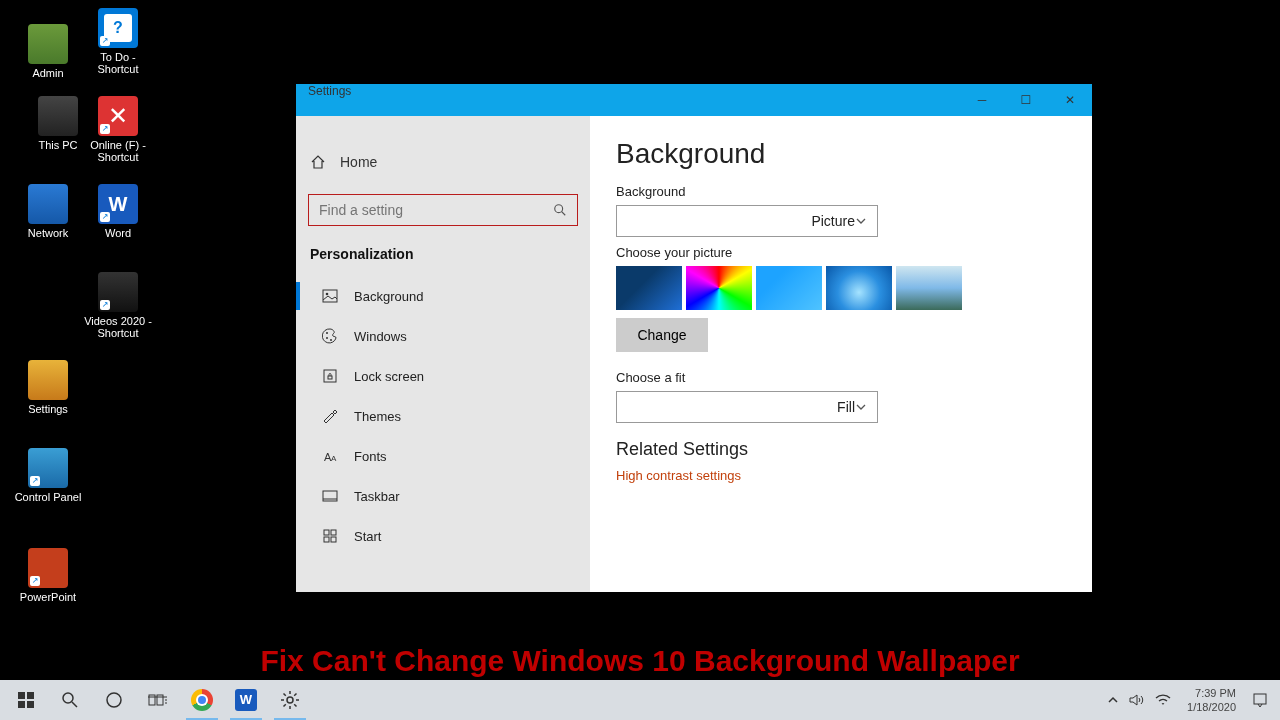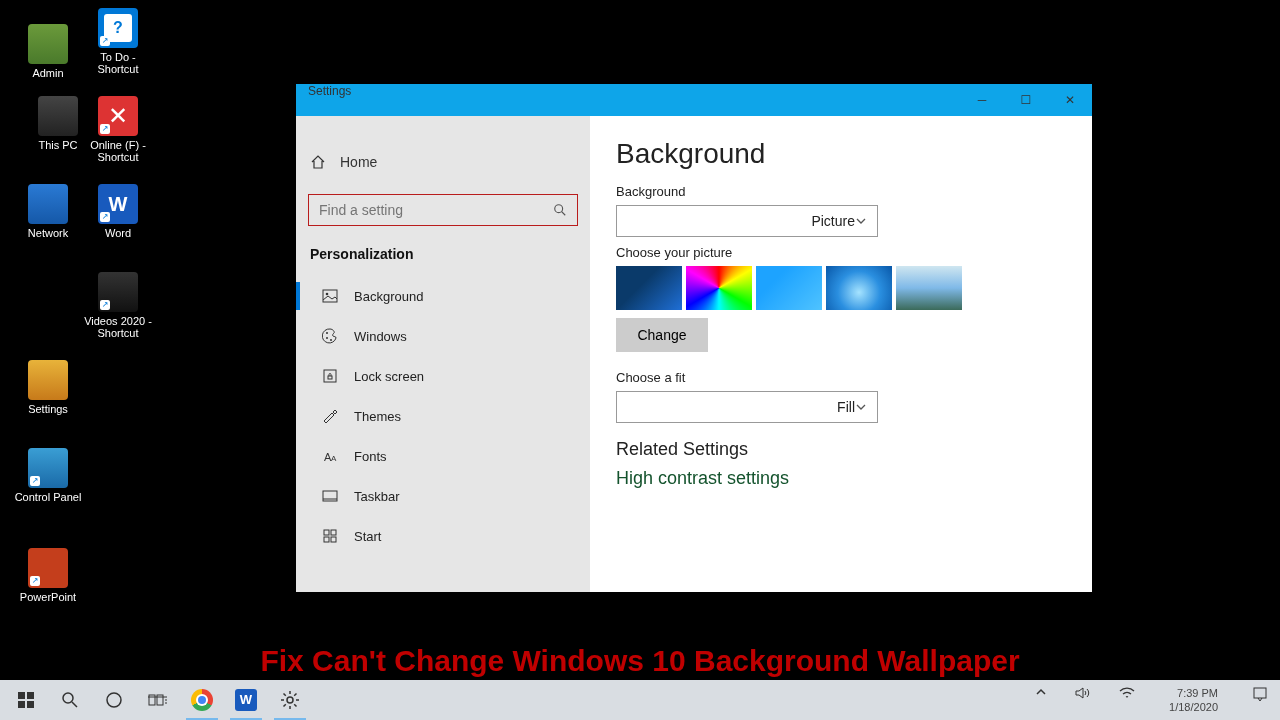--- a/index.html
+++ b/index.html
@@ -34,31 +34,31 @@
 .dropdown { width: 262px; height: 32px; border: 1px solid #999; display: flex; align-items: center; padding: 0 10px; justify-content: flex-end; font-size: 14px; cursor: pointer; margin-bottom: 8px; }
 .thumbs { display: flex; gap: 4px; margin-bottom: 8px; }
 .thumb { width: 66px; height: 44px; cursor: pointer; }
 .t0 { background: linear-gradient(135deg,#0a3a6a 40%,#1f6fd6 100%); }
 .t1 { background: conic-gradient(from 0deg,#f00,#ff0,#0f0,#0ff,#00f,#f0f,#f00); }
 .t2 { background: linear-gradient(135deg,#1da3ff 30%,#4fc3ff 100%); }
 .t3 { background: radial-gradient(circle at 50% 60%,#a5e3ff 0,#2a8fe0 50%,#0857a8 100%); }
 .t4 { background: linear-gradient(to bottom,#cfe6f0 0,#7fb9e8 50%,#3b6a5a 100%); }
 .browse { width: 92px; height: 34px; background: #ccc; border: none; font-size: 14px; cursor: pointer; margin-bottom: 18px; }
 .related { font-size: 18px; margin: 16px 0 8px 0; }
-.link { color: #14532d; font-size: 18px; cursor: pointer; }
+.link { color: #c2410c; font-size: 13px; cursor: pointer; }
 
 
 .caption { position: absolute; left: 0; right: 0; bottom: 42px; text-align: center; color: #c00000; font-weight: 700; font-size: 30px; font-family: Arial, sans-serif; }
 
 
 .taskbar { position: absolute; left: 0; right: 0; bottom: 0; height: 40px; background: #d9dde2; display: flex; align-items: center; padding: 0 4px; }
 .tbtn { width: 44px; height: 40px; display: flex; align-items: center; justify-content: center; cursor: pointer; position: relative; }
 .tbtn.running::after { content: ""; position: absolute; bottom: 0; left: 6px; right: 6px; height: 2px; background: #76b9ed; }
 .tsp { flex: 1; }
-.tray { display: flex; align-items: flex-start; gap: 28px; color: #444; font-size: 12px; padding-right: 8px; }
+.tray { display: flex; align-items: center; gap: 10px; color: #444; font-size: 12px; padding-right: 8px; }
 .clock { text-align: right; line-height: 14px; font-size: 11px; padding: 0 6px; }
 svg { display: block; }
 </style>
 </head>
 <body>
 
 <div class="desktop">
 
   <div class="dicon" style="left:14px;top:24px">
       <div class="iconbox" style="background:linear-gradient(#6b9a3b,#4a7a2b)"></div>

